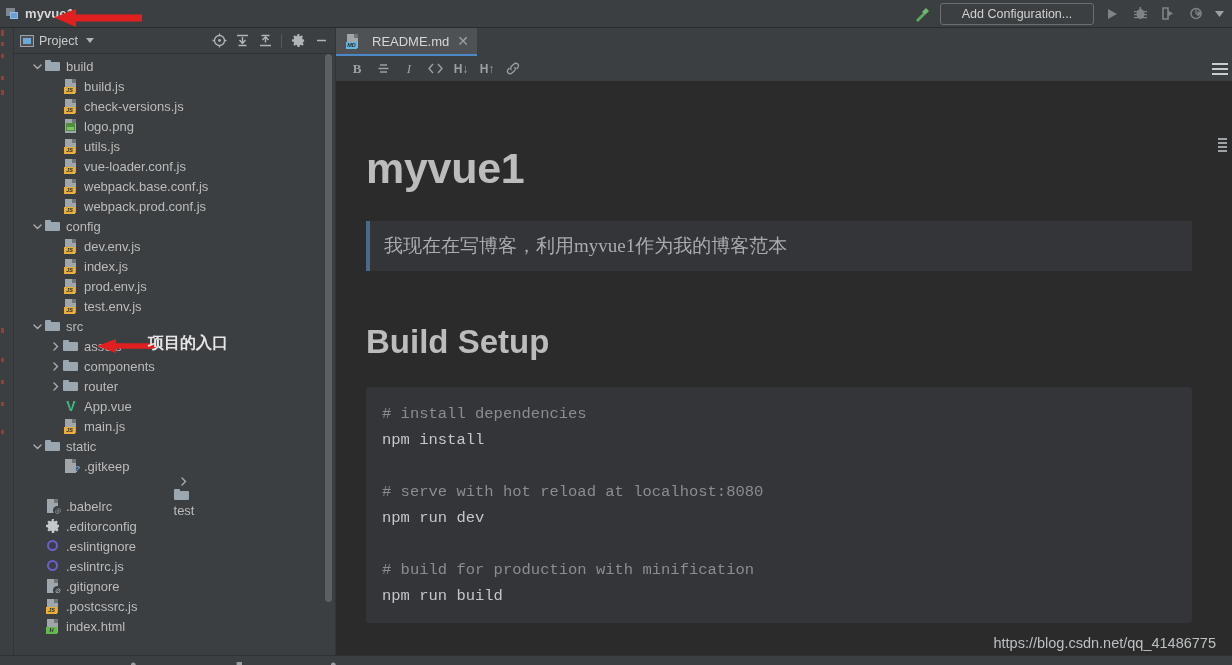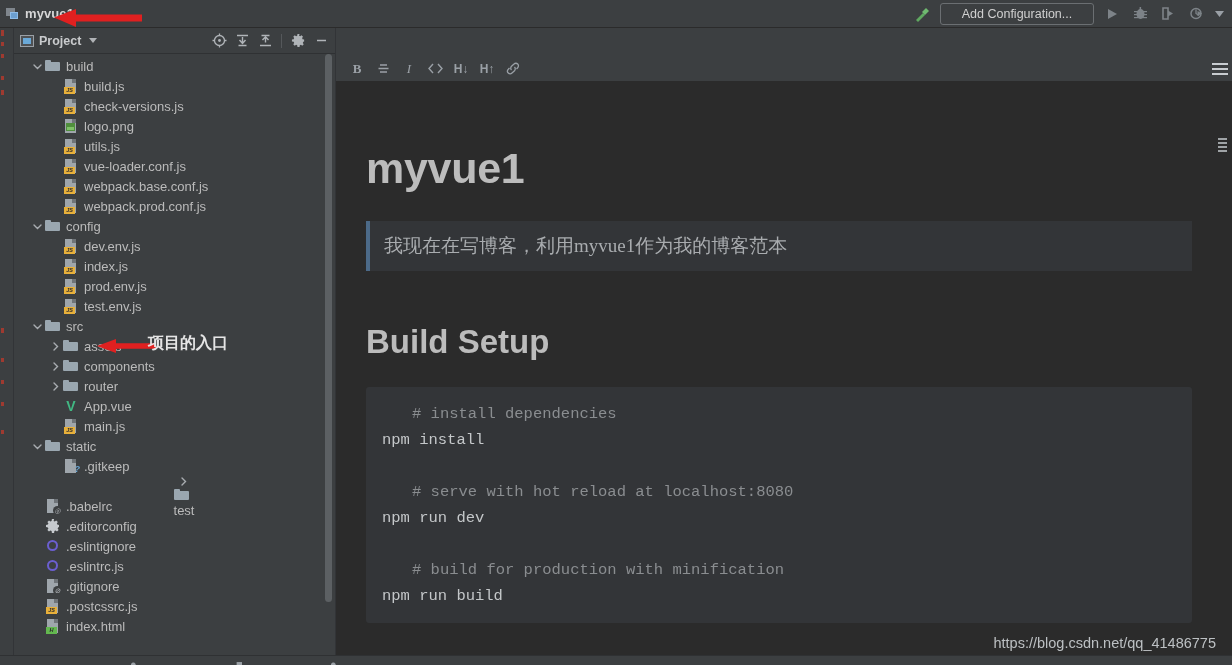--- a/index.html
+++ b/index.html
@@ -69,21 +69,21 @@
     height: 26px; background: #3c3f41;
     display: flex; align-items: center; padding: 0 4px 0 6px;
     border-bottom: 1px solid #2f3133;
   }
   .pp-tab { display: flex; align-items: center; gap: 5px; }
   .pp-tab-ico {
     width: 14px; height: 12px; border: 1px solid #9aa0a6; background: #4e5154;
     display: flex; align-items: center; justify-content: center;
   }
   .pp-tab-ico i { display:block; width: 8px; height: 6px; background: #6aa9d8; }
-  .pp-tab-label { color: #c9cbcd; font-size: 12.5px; font-weight: bold; }
+  .pp-tab-label { color: #c9cbcd; font-size: 12.5px; }
   .tri-dn {
     width: 0; height: 0; border-left: 4px solid transparent; border-right: 4px solid transparent;
     border-top: 5px solid #b0b3b6; margin-left: 3px;
   }
   .pp-tools { margin-left: auto; display: flex; align-items: center; gap: 1px; }
   .pp-tool { width: 22px; height: 22px; display: flex; align-items: center; justify-content: center; }
   .pp-sep { width:1px; height:14px; background:#55585b; margin:0 4px; }
 
   .tree {
     position: relative; flex: 1 1 auto; overflow: hidden;
@@ -214,21 +214,21 @@
   .md-h2 {
     color: #bcbcbc; font-size: 33px; font-weight: bold; margin: 0;
     padding-top: 52px;
   }
   .md-pre {
     margin-top: 26px; background: #333538; border-radius: 3px;
     padding: 14px 16px; font-family: "Liberation Mono", monospace;
     font-size: 15.5px; line-height: 26px; color: #c4c7c9;
     white-space: pre;
   }
-  .cmt { color: #8a8d90; margin-left: 30px; }
+  .cmt { color: #8a8d90; }
 
   .ed-scroll {
     position:absolute; right:2px; top:56px; width:13px; height:578px;
   }
   .ed-mark { position:absolute; right:3px; width:9px; height:2px; background:#9fa3a6; }
 
   
   .bottombar {
     position: absolute; left: 0; bottom: 0; width: 1232px; height: 10px;
     background: #3c3f41; border-top: 1px solid #2f3133;
@@ -617,20 +617,29 @@
           <span class="lbl">index.html</span>
         </div>
       </div>
     <div class="pp-scrollbar"></div>
     <div class="pp-vline"></div>
   </div>
 
   <div class="editor">
 
     <div class="tabstrip">
+      <div class="tab">
+        <span class="ficon page">
+          <i class="pg"></i>
+            <i class="fold"></i>
+            <i class="tagbox tag-md">MD</i>
+        </span>
+        <span class="tab-label">README.md</span>
+        <span class="tab-close">✕</span>
+      </div>
       <div class="tabstrip-rest"></div>
     </div>
 
     <div class="mdtoolbar">
       <span class="mdbtn bold">B</span>
       <span class="mdbtn">
         <svg width="15" height="15" viewBox="0 0 15 15">
           <path d="M4 4 L11 4 M2.5 7.5 L12.5 7.5 M4 11 L11 11" stroke="#9aa0a6" stroke-width="1.4"></path>
         </svg>
       </span>

